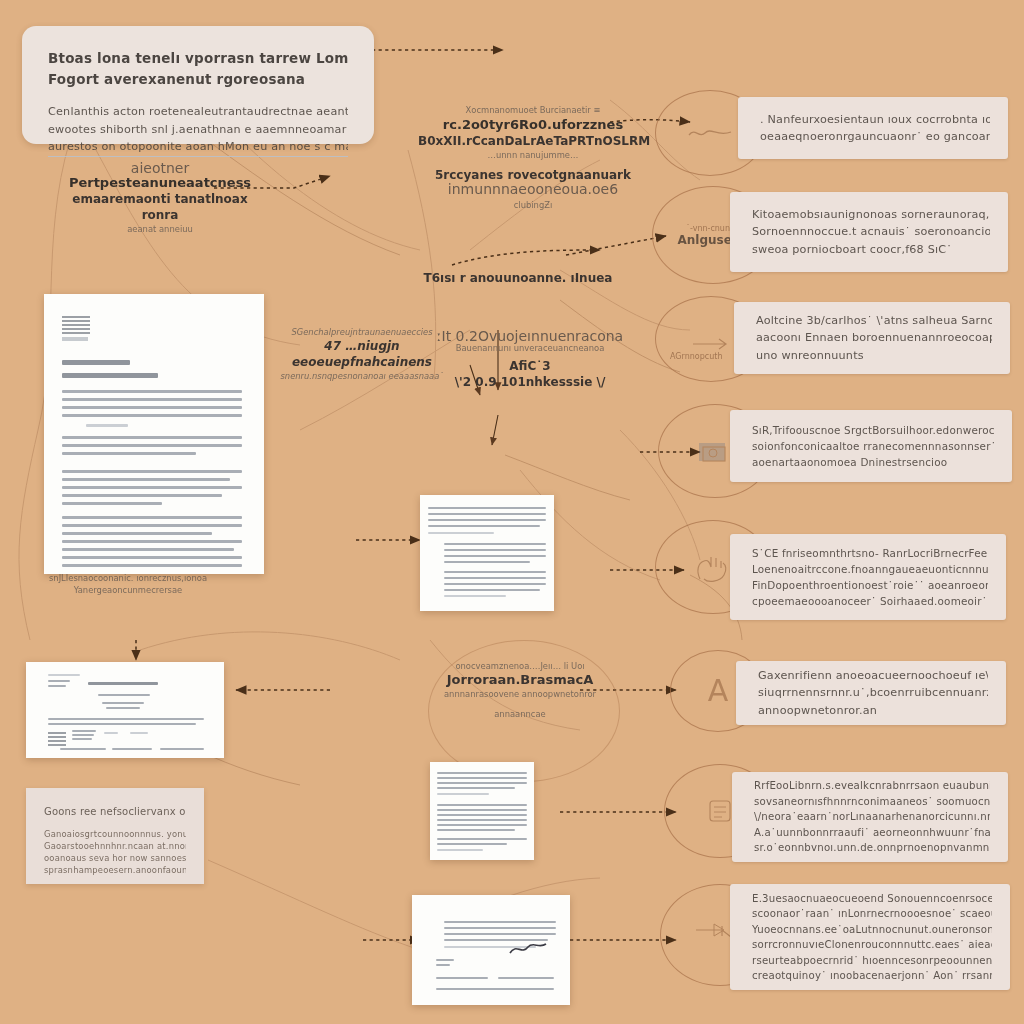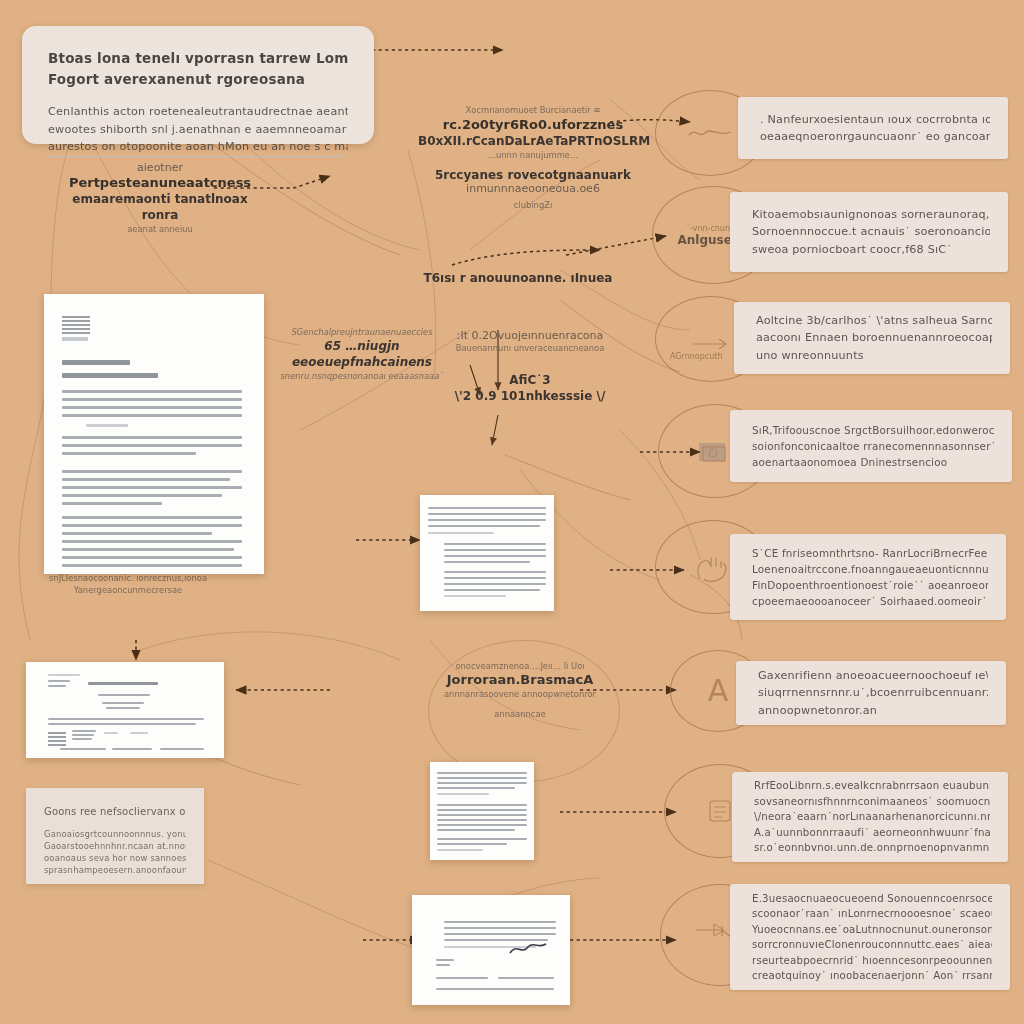--- a/index.html
+++ b/index.html
@@ -44,21 +44,21 @@
     opacity:.88;
     letter-spacing:.2px;
   }
   .t-title{font-size:13.5px;line-height:21px;font-weight:700;color:#35302c;}
   .t-body{font-size:11.2px;line-height:17.5px;color:#4a423c;}
   .t-small{font-size:10px;line-height:15px;color:#5a4f46;}
   .t-mini{font-size:8.4px;line-height:12px;color:#6b5d52;}
 
   
   .maplabel{position:absolute;text-align:center;}
-  .maplabel .l1{font-size:11px;line-height:12px;color:#6a5a4d;filter:blur(.6px);font-family:"DejaVu Sans",sans-serif;}
+  .maplabel .l1{font-size:14px;line-height:12px;color:#6a5a4d;filter:blur(.6px);font-family:"DejaVu Sans",sans-serif;}
   .maplabel .l2{font-size:13px;line-height:17px;font-weight:700;color:#36302b;filter:blur(.55px);font-family:"DejaVu Sans",sans-serif;}
   .maplabel .l3{font-size:12px;line-height:16px;font-weight:700;color:#3b3430;filter:blur(.55px);font-family:"DejaVu Sans",sans-serif;}
   .maplabel .l4{font-size:8.4px;line-height:12px;color:#7b6a5b;filter:blur(.6px);font-family:"DejaVu Sans",sans-serif;}
 
   
   .doc{
     background:#fdfdfb;
     box-shadow:0 2px 7px rgba(80,45,15,.25);
     position:absolute;
     overflow:hidden;
@@ -189,27 +189,27 @@
     <div class="l4" style="margin-top:4px;">clubingƵı</div>
   </div>
 
   <div class="maplabel" style="left:418px;top:270px;width:200px;">
     <div class="l3">T6ısı r anouunoanne. ıInuea</div>
   </div>
 
   <div class="maplabel" style="left:420px;top:330px;width:220px;">
     <div class="l1">ːIt 0.2Ovuojeınnuenracona</div>
     <div class="l4">Bauenannunı unveraceuancneanoa</div>
-    <div class="l3" style="margin-top:18px;">AfiC˙3</div>
+    <div class="l3" style="margin-top:4px;">AfiC˙3</div>
     <div class="l3">\'2 0.9 101nhkesssie \/</div>
   </div>
 
   <div class="maplabel" style="left:262px;top:326px;width:200px;font-style:italic;">
     <div class="l4">SGenchalpreujntraunaenuaeccies</div>
-    <div class="l3">65 …niugjn eeoeuepfnahcainens</div>
+    <div class="l3">47 …niugjn eeoeuepfnahcainens</div>
     <div class="l4">snenru.nsnqpesnonanoaı eeaaasnaaa˙</div>
   </div>
 
 
   <div class="maplabel" style="left:28px;top:572px;width:200px;">
     <div class="l4">snJLIesnaocoonanic. ıonrecznus,ıonoa</div>
     <div class="l4">Yanergeaoncunmecrersae</div>
   </div>
 
   <div class="maplabel" style="left:420px;top:660px;width:200px;">

